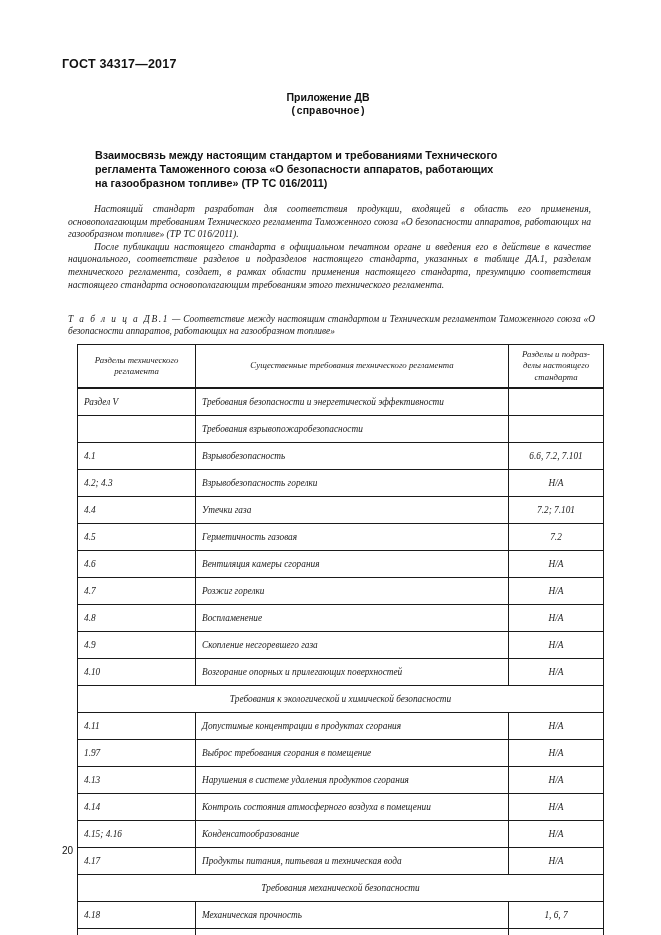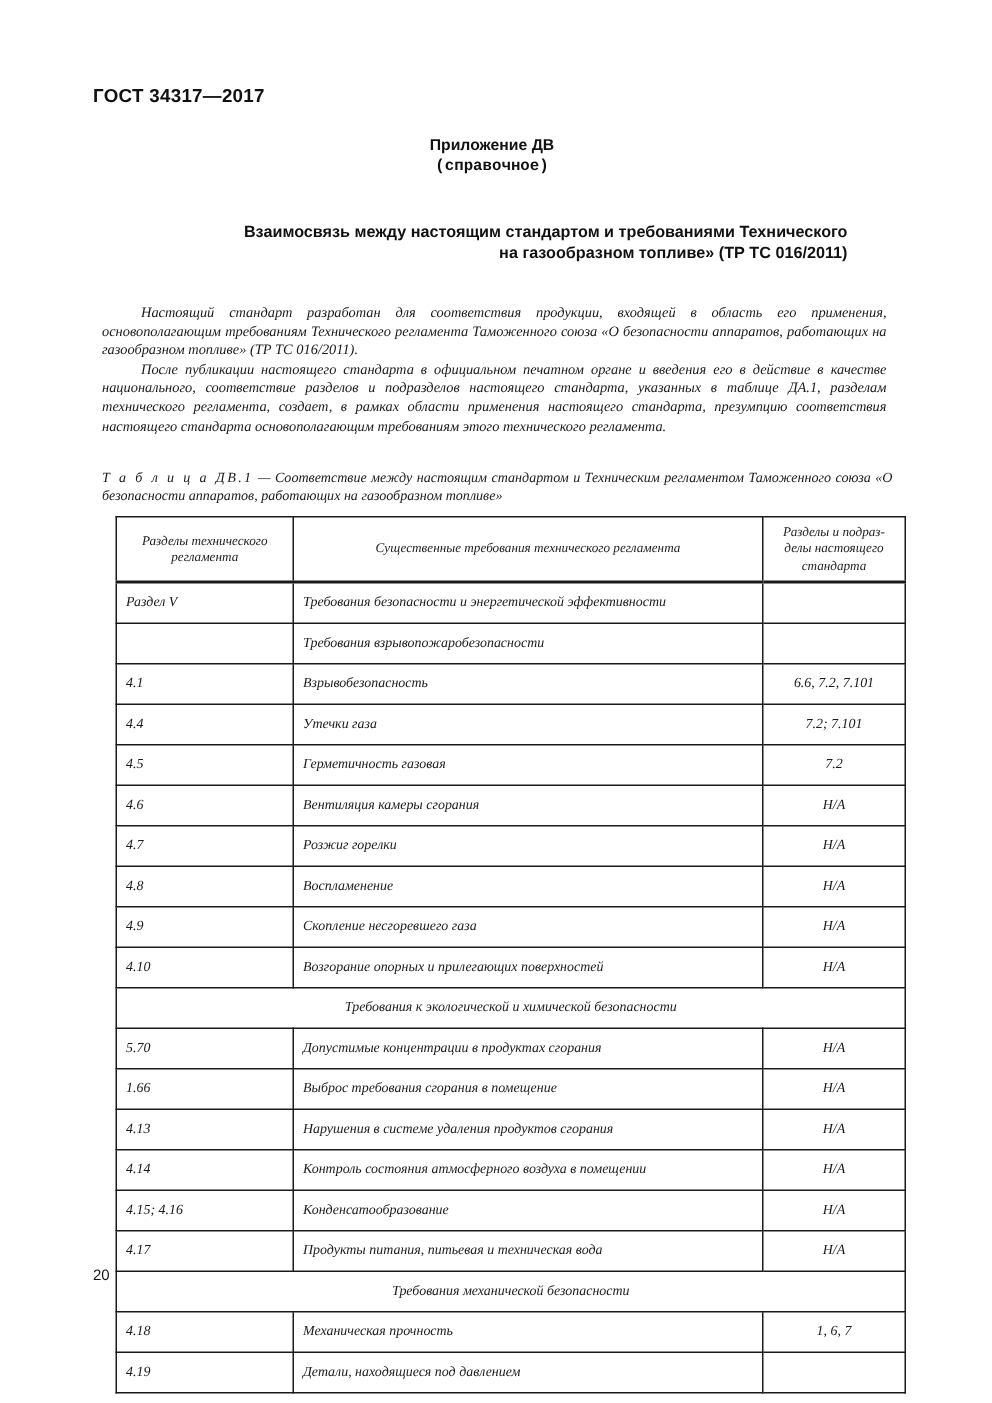--- a/index.html
+++ b/index.html
@@ -54,21 +54,21 @@
     font-weight: bold;
     font-family: Liberation Mono, monospace;
   }
 
   
   .doc-title {
     position: absolute;
     top: 148px;
     left: 95px;
     width: 470px;
-    text-align: right;
+    text-align: left;
     font-family: "Liberation Sans", sans-serif;
     font-weight: bold;
     font-size: 10.8px;
     line-height: 14.2px;
     color: #111;
   }
 
   
   .body-text {
     position: absolute;
@@ -165,20 +165,21 @@
 
   <div class="doc-header">ГОСТ 34317—2017</div>
 
   <div class="annex-block">
     <div>Приложение ДВ</div>
     <div class="sub">(справочное)</div>
   </div>
 
   <div class="doc-title">
     <div>Взаимосвязь между настоящим стандартом и требованиями Технического</div>
+    <div>регламента Таможенного союза «О безопасности аппаратов, работающих</div>
     <div>на газообразном топливе» (ТР ТС 016/2011)</div>
   </div>
 
   <div class="body-text" id="para-block">
     <p>Настоящий стандарт разработан для соответствия продукции, входящей в область его применения, основополагающим требованиям Технического регламента Таможенного союза «О безопасности аппаратов, работающих на газообразном топливе» (ТР ТС 016/2011).</p>
     <p>После публикации настоящего стандарта в официальном печатном органе и введения его в действие в качестве национального, соответствие разделов и подразделов настоящего стандарта, указанных в таблице ДА.1, разделам технического регламента, создает, в рамках области применения настоящего стандарта, презумпцию соответствия настоящего стандарта основополагающим требованиям этого технического регламента.</p>
   </div>
 
   <div class="table-caption">
     <span class="tbl-word">Т а б л и ц а  ДВ.1</span><span> — </span><span>Соответствие между настоящим стандартом и Техническим регламентом Таможенного союза «О безопасности аппаратов, работающих на газообразном топливе»</span>
@@ -207,20 +208,25 @@
           <td class="cell-num"></td>
           <td class="cell-desc">Требования взрывопожаробезопасности</td>
           <td class="cell-ref"></td>
         </tr>
         <tr>
           <td class="cell-num">4.1</td>
           <td class="cell-desc">Взрывобезопасность</td>
           <td class="cell-ref">6.6, 7.2, 7.101</td>
         </tr>
         <tr>
+          <td class="cell-num">4.2; 4.3</td>
+          <td class="cell-desc">Взрывобезопасность горелки</td>
+          <td class="cell-ref">Н/А</td>
+        </tr>
+        <tr>
           <td class="cell-num">4.4</td>
           <td class="cell-desc">Утечки газа</td>
           <td class="cell-ref">7.2; 7.101</td>
         </tr>
         <tr>
           <td class="cell-num">4.5</td>
           <td class="cell-desc">Герметичность газовая</td>
           <td class="cell-ref">7.2</td>
         </tr>
         <tr>
@@ -245,26 +251,26 @@
         </tr>
         <tr>
           <td class="cell-num">4.10</td>
           <td class="cell-desc">Возгорание опорных и прилегающих поверхностей</td>
           <td class="cell-ref">Н/А</td>
         </tr>
         <tr>
           <td colspan="3" class="cell-span-center">Требования к экологической и химической безопасности</td>
         </tr>
         <tr>
-          <td class="cell-num">5.70</td>
+          <td class="cell-num">4.11</td>
           <td class="cell-desc">Допустимые концентрации в продуктах сгорания</td>
           <td class="cell-ref">Н/А</td>
         </tr>
         <tr>
-          <td class="cell-num">1.66</td>
+          <td class="cell-num">1.97</td>
           <td class="cell-desc">Выброс требования сгорания в помещение</td>
           <td class="cell-ref">Н/А</td>
         </tr>
         <tr>
           <td class="cell-num">4.13</td>
           <td class="cell-desc">Нарушения в системе удаления продуктов сгорания</td>
           <td class="cell-ref">Н/А</td>
         </tr>
         <tr>
           <td class="cell-num">4.14</td>

